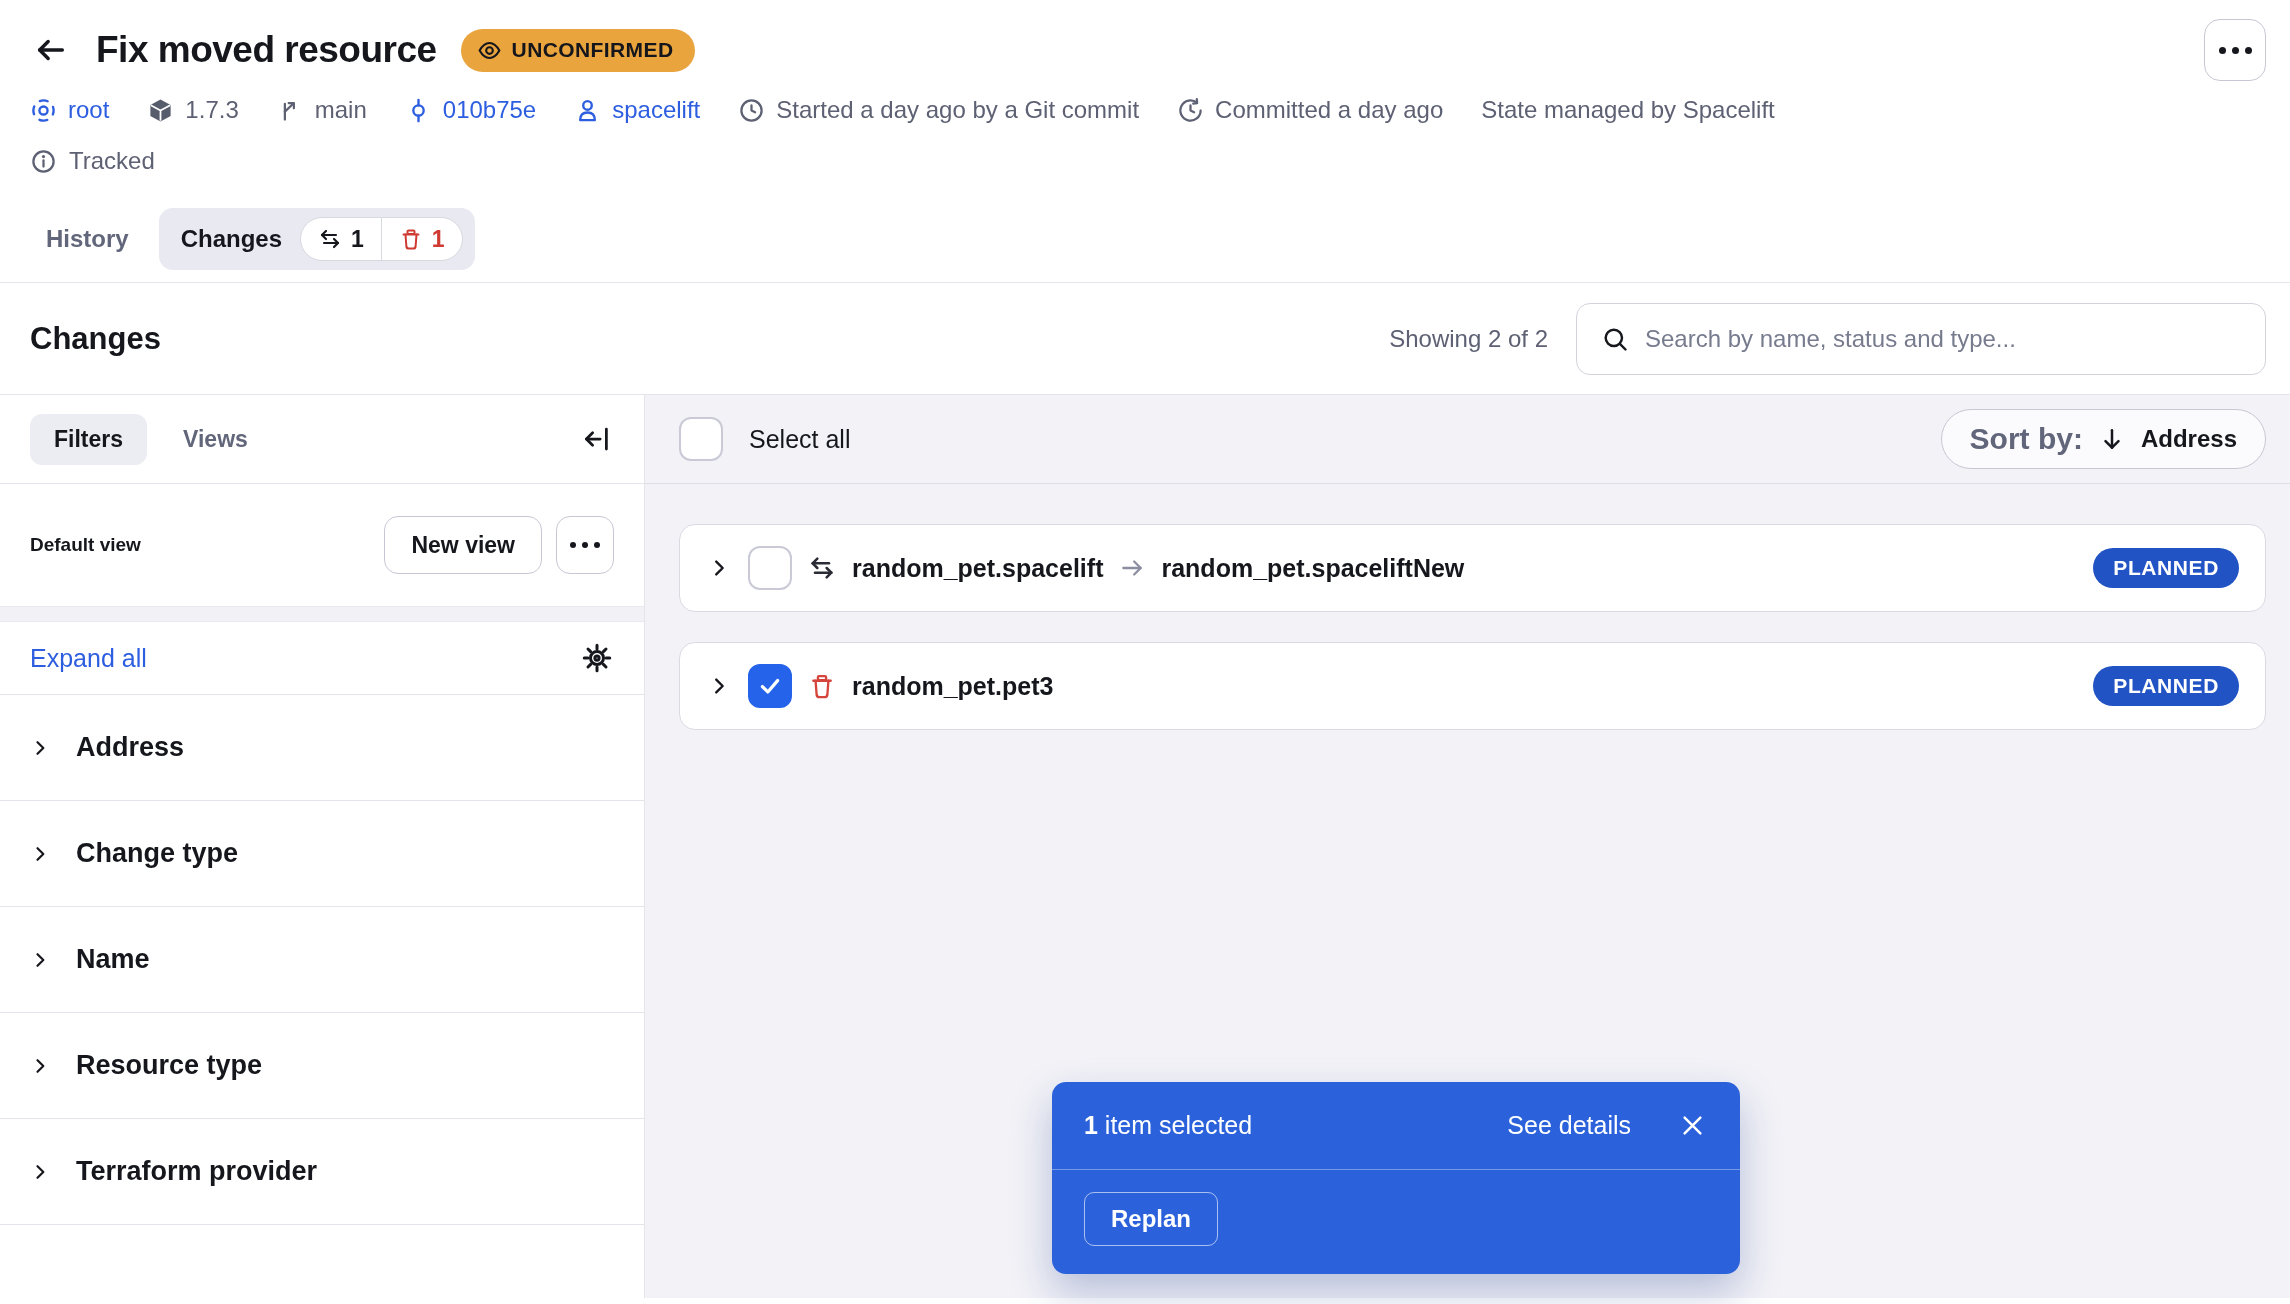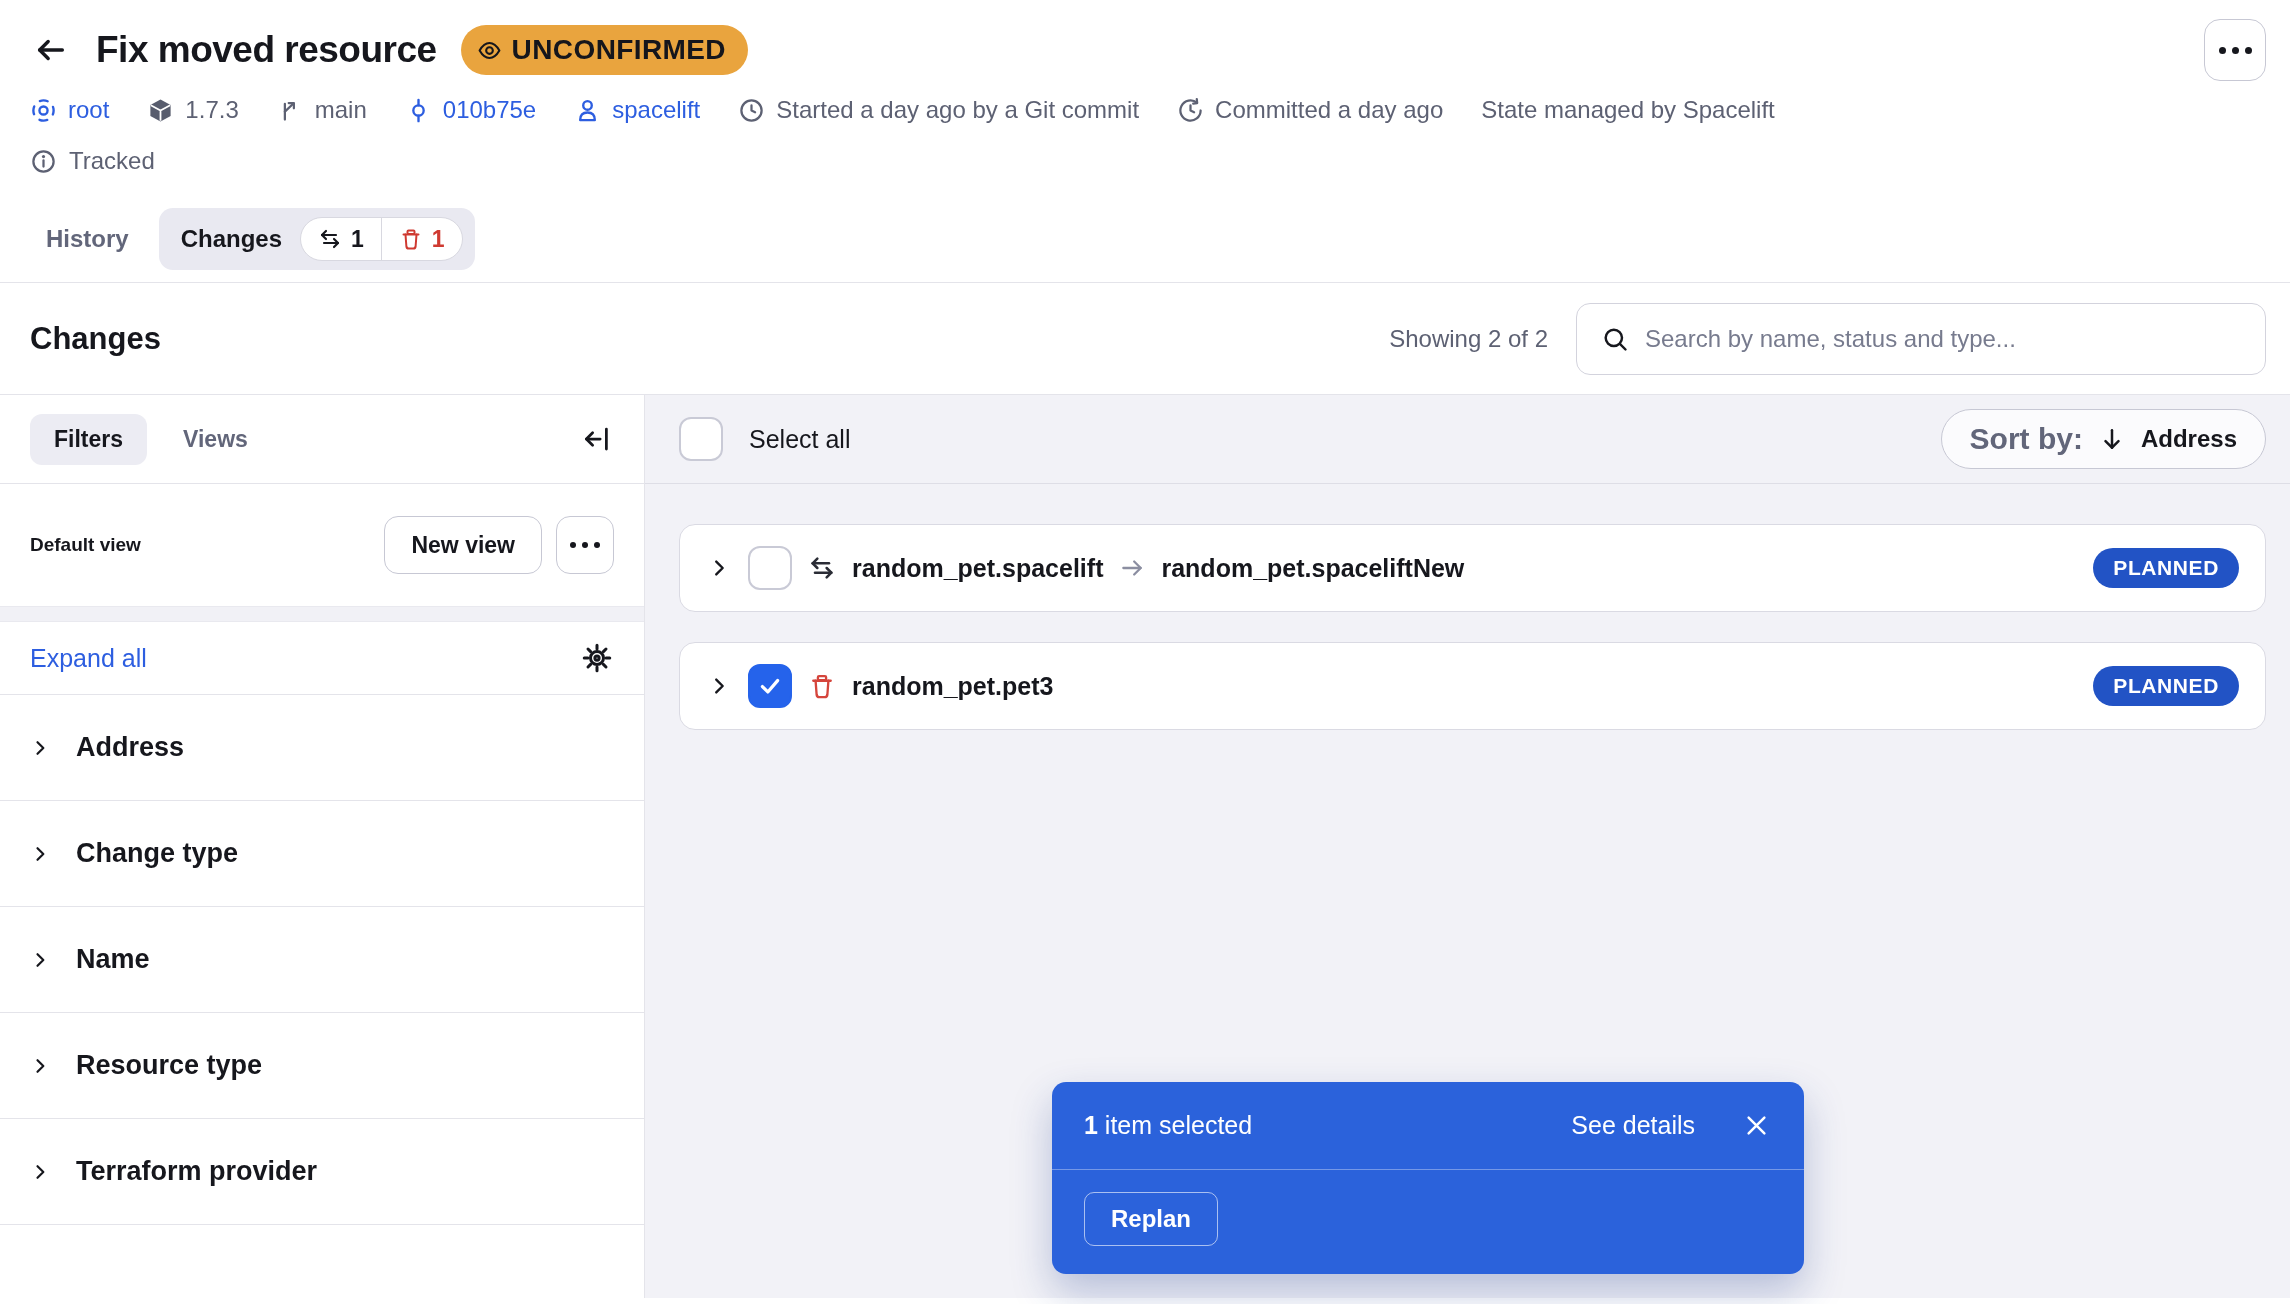--- a/index.html
+++ b/index.html
@@ -16,21 +16,21 @@
 
   
   header { padding: 18px 24px 0 30px; border-bottom: 1px solid #e4e4ea; }
   .hrow1 { display: flex; align-items: center; height: 64px; gap: 24px; }
   .back-btn { background: none; border: none; cursor: pointer; color: #16171d; padding: 4px; }
   .page-title { font-size: 37px; font-weight: bold; letter-spacing: -0.5px; color: #16171d; }
   .badge-unconfirmed {
     display: inline-flex; align-items: center; gap: 10px;
     background: #e9a43e; color: #15161c;
     border-radius: 999px; padding: 9px 22px 9px 16px;
-    font-size: 28px; font-weight: bold; letter-spacing: 0.4px;
+    font-size: 21px; font-weight: bold; letter-spacing: 0.4px;
   }
   .kebab-btn {
     width: 62px; height: 62px; border-radius: 16px;
     border: 1.5px solid #c7c8d4; background: #fff; cursor: pointer;
     display: flex; align-items: center; justify-content: center; gap: 6px;
   }
   .kebab-btn i { width: 7px; height: 7px; border-radius: 50%; background: #16171d; display: block; }
   .kebab-btn.small { width: 58px; height: 58px; border-radius: 14px; }
   .kebab-btn.small i { width: 6px; height: 6px; }
 
@@ -115,21 +115,21 @@
     display: flex; align-items: center; gap: 16px; padding: 0 26px; margin-bottom: 30px;
   }
   .res-name { font-size: 25px; font-weight: bold; color: #16171d; }
   .status-planned {
     margin-left: auto; background: #2253c5; color: #fff; border-radius: 999px;
     padding: 8px 20px; font-size: 21px; font-weight: bold; letter-spacing: 0.6px;
   }
 
   
   .toast {
-    position: absolute; left: 1052px; top: 1082px; width: 752px;
+    position: absolute; left: 1052px; top: 1082px; width: 688px;
     background: #2b62db; border-radius: 14px; color: #fff;
     box-shadow: 0 18px 40px rgba(27, 59, 140, 0.28);
   }
   .toast-top { display: flex; align-items: center; padding: 28px 32px; gap: 46px; border-bottom: 1px solid rgba(255,255,255,0.35); }
   .toast-msg { font-size: 25px; }
   .toast-msg b { font-weight: bold; }
   .see-details { margin-left: auto; font-size: 25px; color: #fff; cursor: pointer; }
   .toast-close { background: none; border: none; cursor: pointer; color: #fff; padding: 2px; }
   .toast-bottom { padding: 22px 32px 28px; }
   .replan-btn {

